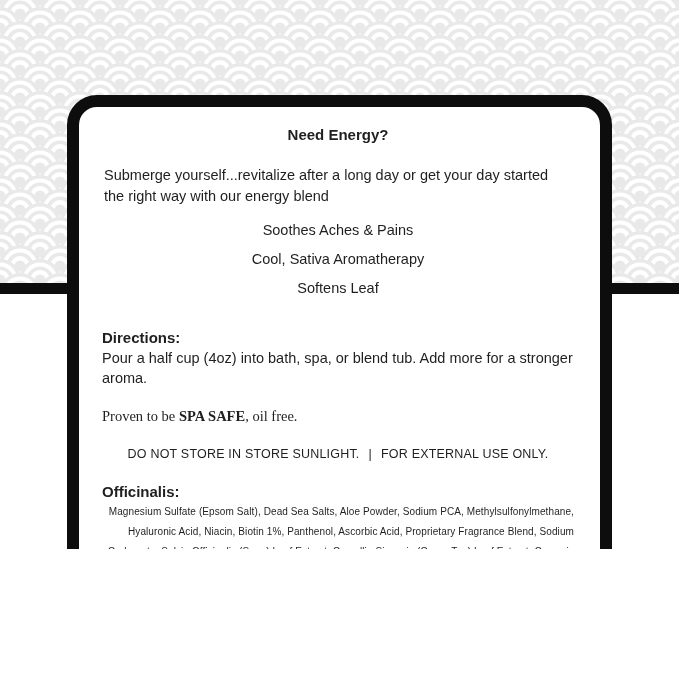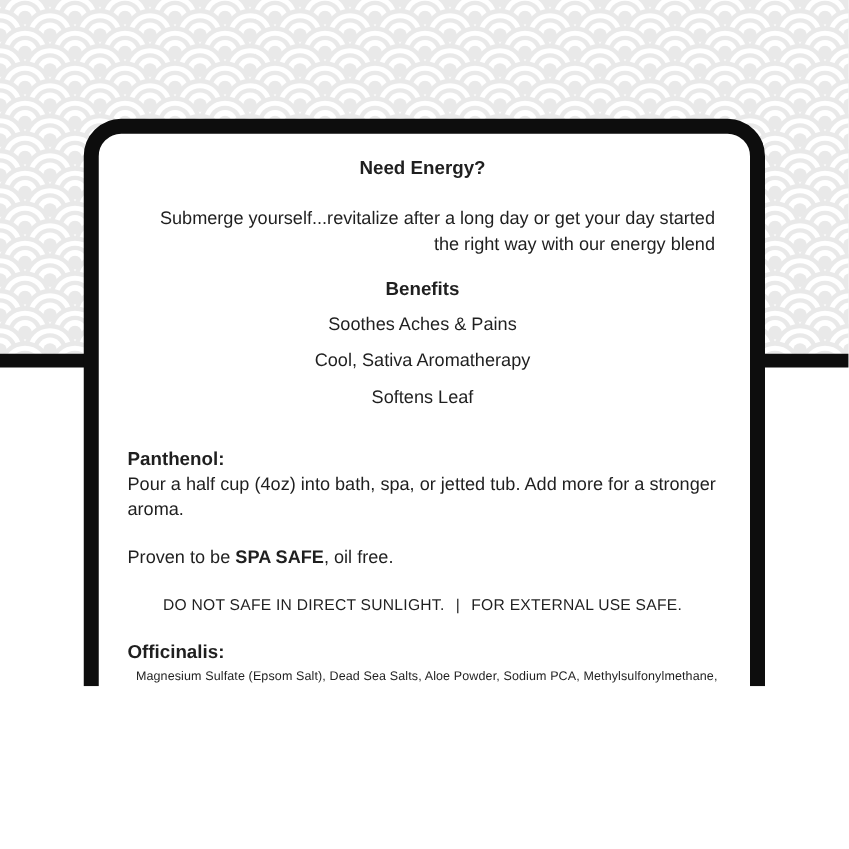--- a/index.html
+++ b/index.html
@@ -9,27 +9,27 @@
   }
   .bg-pattern{position:absolute;top:0;left:0;width:679px;height:283px;}
   .bg-pattern svg{display:block;}
   .bg-band{position:absolute;top:283px;left:0;width:679px;height:11px;background:var(--black,#0d0d0d);}
   .card{
     position:absolute;left:67px;top:95px;width:545px;height:600px;box-sizing:border-box;
     background:var(--card,#ffffff);border:12px solid var(--black,#0d0d0d);
     border-radius:30px 30px 0 0;padding:0 26px 0 23px;
   }
   .headline{margin:20px 0 0;font-size:15px;line-height:15px;font-weight:bold;text-align:center;}
-  .intro{margin:23px auto 16px;font-size:14.5px;line-height:21px;text-align:right;max-width:468px;}
+  .intro{margin:23px auto 16px;font-size:14.5px;line-height:21px;text-align:left;max-width:468px;}
   .benefits-title{margin:17px 0 0;font-size:15px;line-height:15px;font-weight:bold;text-align:center;}
   .benefit{margin:14px 0 0;font-size:14.5px;line-height:15px;text-align:center;}
   .directions{margin:32px 0 0;font-size:14.5px;line-height:20px;}
   .sec-title{font-weight:bold;font-size:15px;line-height:20px;}
   .sec-text{font-size:14.5px;line-height:20px;}
-  .spa{margin:18px 0 0;font-size:14.5px;line-height:20px;}
+  .spa{margin:18px 0 0;font-size:14.5px;line-height:20px;font-family:Liberation Serif, serif;}
   .spa b{font-weight:bold;}
   .warning{margin:20px 0 0;font-size:12.5px;line-height:16px;text-align:center;letter-spacing:.2px;white-space:nowrap;}
   .warning .bar{padding:0 9px;}
   .ingredients{margin:20px 0 0;}
   .ingredients .sec-text{font-size:10px;line-height:20px;letter-spacing:.1px;text-align:right;}
 </style>
 </head>
 <body>
 
 <div class="stage">
@@ -2129,36 +2129,35 @@
       </svg>
   </div>
 
   <div class="bg-band"></div>
 
   <div class="card">
     <div class="headline">Need Energy?</div>
 
     <p class="intro">Submerge yourself...revitalize after a long day or get your day started the right way with our energy blend</p>
 
-    <div class="benefits-title">Benefits</div>
     <div class="benefit">Soothes Aches &amp; Pains</div>
     <div class="benefit">Cool, Sativa Aromatherapy</div>
     <div class="benefit">Softens Leaf</div>
 
     <div class="directions">
-      <div class="sec-title">Panthenol:</div>
-      <div class="sec-text">Pour a half cup (4oz) into bath, spa, or jetted tub. Add more for a stronger aroma.</div>
+      <div class="sec-title">Directions:</div>
+      <div class="sec-text">Pour a half cup (4oz) into bath, spa, or blend tub. Add more for a stronger aroma.</div>
     </div>
 
     <div class="spa">
       <div><span>Proven to be </span><b>SPA SAFE</b><span>, oil free.</span></div>
     </div>
 
     <div class="warning">
-      <span>DO NOT SAFE IN DIRECT SUNLIGHT.</span><span class="bar">|</span><span>FOR EXTERNAL USE SAFE.</span>
+      <span>DO NOT STORE IN STORE SUNLIGHT.</span><span class="bar">|</span><span>FOR EXTERNAL USE ONLY.</span>
     </div>
 
     <div class="ingredients">
       <div class="sec-title">Officinalis:</div>
       <div class="sec-text">Magnesium Sulfate (Epsom Salt), Dead Sea Salts, Aloe Powder, Sodium PCA, Methylsulfonylmethane, Hyaluronic Acid, Niacin, Biotin 1%, Panthenol, Ascorbic Acid, Proprietary Fragrance Blend, Sodium Carbonate, Salvia Officinalis (Sage) Leaf Extract, Camellia Sinensis (Green Tea) Leaf Extract, Cucumis Sativus (Cucumber) Fruit Extract, Avena Sativa (Oat) Kernel Extract, Propylene Glycol</div>
     </div>
   </div>
 
 </div>
 

